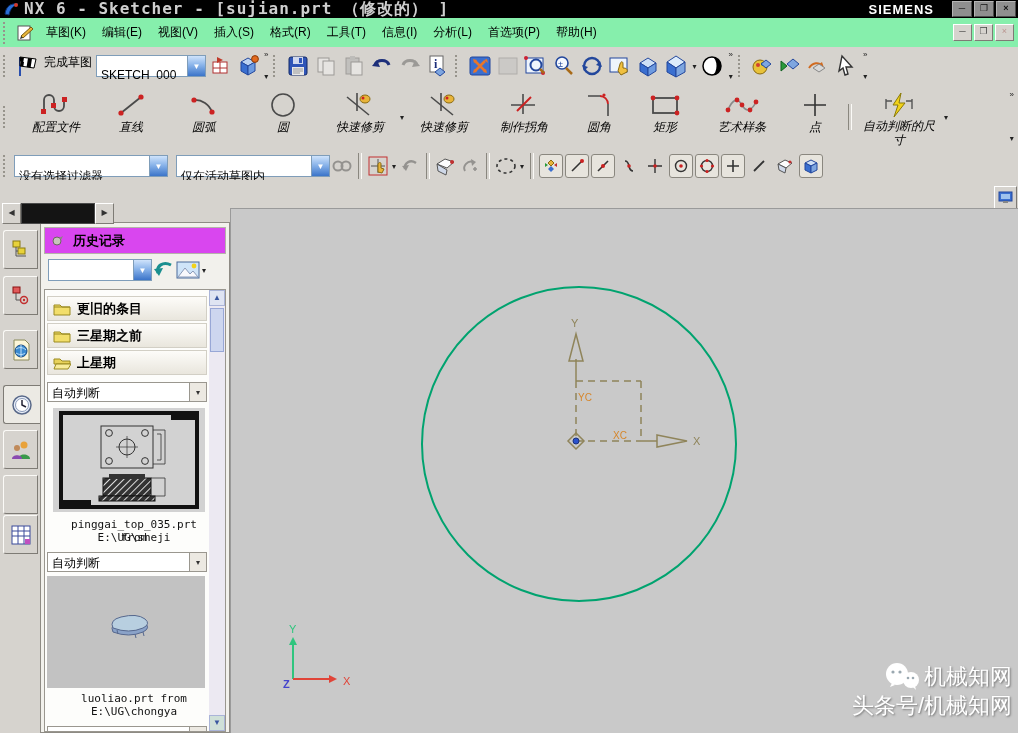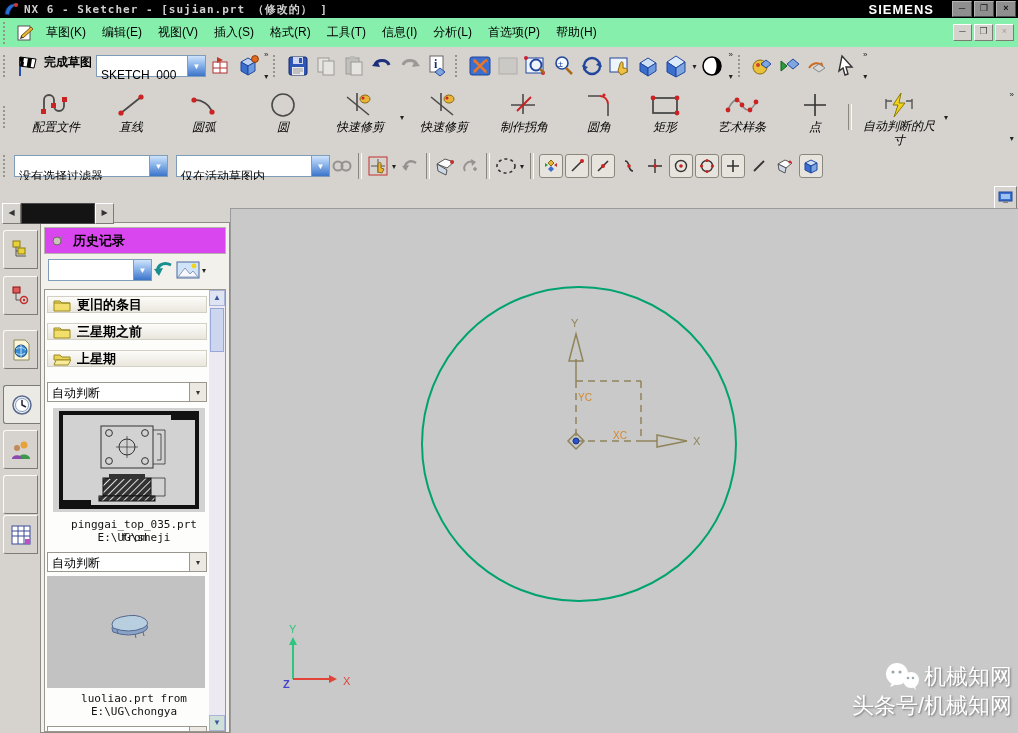--- a/index.html
+++ b/index.html
@@ -1,41 +1,41 @@
 <!DOCTYPE html>
 <html><head>
 <meta charset="utf-8">
 <style>
   html,body{margin:0;padding:0;background:#555;}
   body{width:1018px;height:733px;font-family:"Liberation Sans","DejaVu Sans",sans-serif;font-size:12px;-webkit-font-smoothing:none;}
   .app{position:relative;width:1018px;height:733px;background:#d6d3ce;overflow:hidden;}
   
   .titlebar{position:absolute;top:0;left:0;right:0;height:18px;background:#000;display:flex;align-items:center;color:#cfcfcf;}
   .titlebar .logo{width:16px;height:14px;margin:0 4px;}
-  .titlebar .ttl{font-family:"DejaVu Sans Mono",monospace;font-weight:bold;font-size:11px;letter-spacing:1px;white-space:nowrap;}
+  .titlebar .ttl{font-family:"DejaVu Sans Mono",monospace;font-weight:bold;font-size:16px;letter-spacing:1px;white-space:nowrap;}
   .titlebar .brand{margin-left:auto;font-weight:bold;font-size:13px;color:#fff;letter-spacing:1px;margin-right:18px;}
   .wbtn{width:18px;height:14px;background:#8f8f8f;border:1px solid #b5b5b5;border-bottom-color:#4a4a4a;border-right-color:#4a4a4a;color:#111;font-size:9px;line-height:12px;text-align:center;margin-right:2px;font-weight:bold;}
   
   .menubar{position:absolute;top:18px;left:0;right:0;height:29px;background:#86efac;border-bottom:1px solid #b8b5ae;display:flex;align-items:center;}
   .handle{width:5px;height:22px;border-left:2px dotted #97948c;margin:0 4px 0 3px;}
   .mitem{padding:3px 8px;color:#000;white-space:nowrap;}
   .mwin{margin-left:auto;display:flex;margin-right:4px;}
   .wbtn2{width:17px;height:15px;background:#d6d3ce;border:1px solid #fff;border-bottom-color:#7e7b75;border-right-color:#7e7b75;color:#444;font-size:9px;line-height:13px;text-align:center;margin-left:2px;}
   .wbtn2.dim{color:#b9958f;}
   
   .tbrow{position:absolute;left:0;right:0;background:#d6d3ce;display:flex;align-items:center;}
   .row2{top:47px;height:38px;border-bottom:1px solid #c3c0b9;}
   .row3{top:85px;height:64px;border-bottom:1px solid #c3c0b9;}
   .rowf{top:149px;height:34px;border-bottom:5px solid #0c4a6e;}
   .sep{width:2px;height:26px;border-left:1px solid #8a877f;border-right:1px solid #fbfaf7;margin:0 4px;}
   .ib{width:28px;height:28px;display:flex;align-items:center;justify-content:center;}
   .ib.sm{width:24px;height:24px;}
   .gray{opacity:.4;filter:grayscale(1);}
   .ovf{display:flex;flex-direction:column;align-items:center;justify-content:space-between;height:30px;font-size:8px;color:#222;margin:0 2px;line-height:8px;}
-  .lbl{white-space:nowrap;margin:0 4px 8px 2px;font-weight:bold;}
+  .lbl{white-space:nowrap;margin:0 4px 8px 2px;}
   
   .combo{display:inline-flex;align-items:stretch;background:#fff;border:1px solid #7f9db9;height:20px;}
   .combo .cv{flex:1;padding:12px 4px;font-size:12px;white-space:nowrap;overflow:hidden;}
   .combo .ca{width:17px;background:linear-gradient(180deg,#cfe3fb 0%,#8ab4ea 45%,#3b74c9 100%);border-left:1px solid #7f9db9;color:#fff;font-size:8px;display:flex;align-items:center;justify-content:center;}
   .combo-flat{display:inline-flex;align-items:stretch;background:#fff;border:1px solid #9a978f;height:20px;}
   .combo-flat .cv{flex:1;padding:2px 4px;font-size:12px;white-space:nowrap;overflow:hidden;}
   .combo-flat .ca{width:16px;background:#ece9e2;border-left:1px solid #9a978f;color:#333;font-size:8px;display:flex;align-items:center;justify-content:center;}
   
   .tool{height:60px;display:flex;flex-direction:column;align-items:center;padding-top:3px;box-sizing:border-box;}
   .ticon{height:30px;display:flex;align-items:center;justify-content:center;}
@@ -54,21 +54,21 @@
   
   .resbar{position:absolute;top:0;left:0;width:40px;bottom:0;background:#d6d3ce;border-right:1px solid #b8b5ae;}
   .rbtn{position:absolute;left:3px;width:33px;height:37px;background:#d6d3ce;border:1px solid #fbfaf7;border-bottom-color:#7e7b75;border-right-color:#7e7b75;border-radius:3px 0 0 3px;display:flex;align-items:center;justify-content:center;}
   .rbtn.active{background:#eceae4;border-color:#7e7b75 #eceae4 #7e7b75 #7e7b75;width:36px;}
   
   .panel{position:absolute;top:14px;left:40px;width:190px;bottom:0;background:#f2f1ec;border:1px solid #8e8b84;box-sizing:border-box;}
   .phead{position:absolute;top:4px;left:3px;right:3px;height:25px;border:1px solid #b5b2aa;background:#d946ef;display:flex;align-items:center;}
   .phead .pt{font-weight:bold;font-size:13px;color:#000;margin-left:8px;}
   .pctrl{position:absolute;top:33px;left:3px;right:3px;height:28px;display:flex;align-items:center;}
   .plist{position:absolute;top:66px;left:3px;right:3px;bottom:0;background:#fdfdfb;border:1px solid #9a978f;overflow:hidden;}
-  .frow{position:absolute;left:2px;right:18px;height:17px;background:linear-gradient(180deg,#fdfcf9,#e9e6dd);border:1px solid #d2cfc5;display:flex;align-items:center;box-sizing:border-box;}
+  .frow{position:absolute;left:2px;right:18px;height:25px;background:linear-gradient(180deg,#fdfcf9,#e9e6dd);border:1px solid #d2cfc5;display:flex;align-items:center;box-sizing:border-box;}
   .frow .ft{font-weight:bold;font-size:13px;margin-left:6px;}
   .scap{position:absolute;left:16px;right:18px;text-align:center;font-family:"DejaVu Sans Mono",monospace;font-size:11px;line-height:13px;color:#111;}
   
   .sb{position:absolute;top:0;right:0;width:16px;bottom:0;background:#ece9f2;}
   .sbb{position:absolute;left:0;width:16px;height:16px;background:#dfe4f2;border:1px solid #aab4d8;box-sizing:border-box;font-size:8px;line-height:14px;text-align:center;color:#3a57a0;}
   .sbth{position:absolute;left:1px;width:14px;background:#cdd6ef;border:1px solid #98a7d6;box-sizing:border-box;}
   
   .canvas{position:absolute;left:230px;top:0;right:0;bottom:0;background:#c9c9c9;border-top:1px solid #9a9a9a;border-left:1px solid #9a9a9a;}
   .wm{position:absolute;right:6px;bottom:12px;text-align:right;color:#fff;text-shadow:1px 1px 2px rgba(110,110,110,.9);}
   .wm .l1{font-size:22px;display:flex;align-items:center;justify-content:flex-end;gap:2px;}

